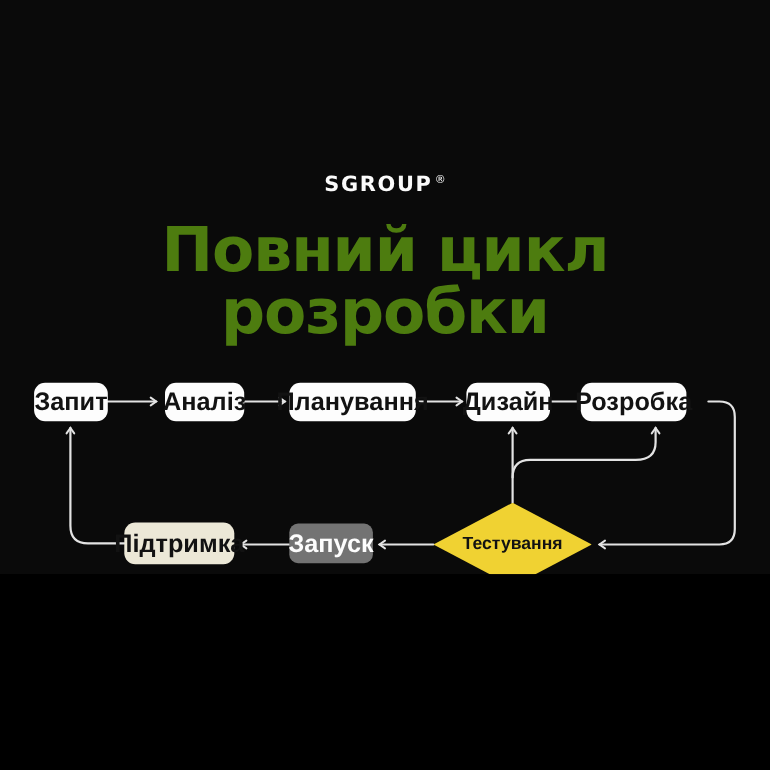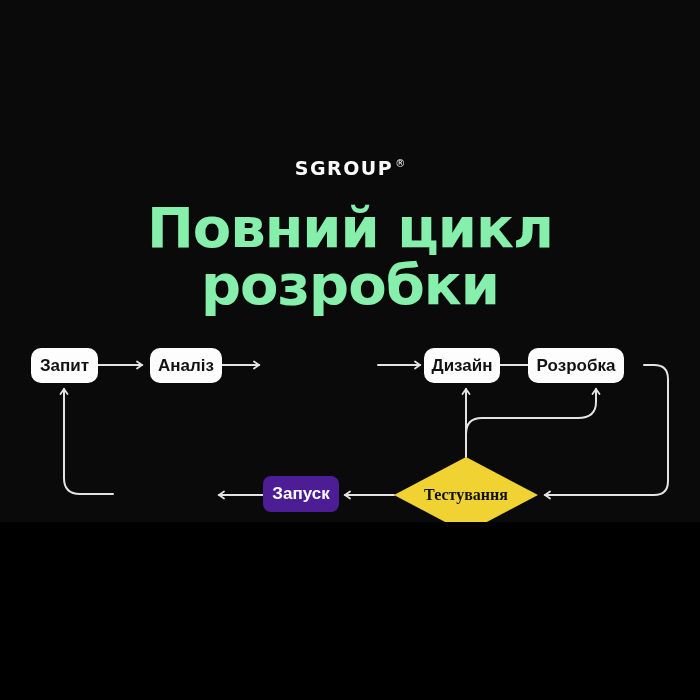--- a/index.html
+++ b/index.html
@@ -23,63 +23,62 @@
     font-size:10px;
     letter-spacing:0;
     vertical-align:8px;
     margin-left:2px;
     font-weight:normal;
   }
   .title{
     position:absolute;top:199px;left:0;width:700px;
     margin:0;
     text-align:center;
-    color:#86efac;
+    color:#4d7c0f;
     font-family:"DejaVu Sans", sans-serif;
     font-weight:bold;
     font-size:56px;
     line-height:57px;
     letter-spacing:-1px;
   }
   .diagram{position:absolute;top:0;left:0;width:700px;height:700px;}
   .connectors{position:absolute;top:0;left:0;}
   .node{
     position:absolute;
     display:flex;align-items:center;justify-content:center;
     background:#fdfdfd;
     color:#121212;
     border-radius:10px;
-    font-size:17px;
+    font-size:23px;
     font-weight:600;
     height:35px;
     white-space:nowrap;
   }
   .n-request{left:31px;top:348px;width:67px;}
   .n-analysis{left:150px;top:348px;width:72px;}
   .n-planning{left:263px;top:348px;width:115px;}
   .n-design{left:424px;top:348px;width:76px;text-align:right;}
   .n-development{left:528px;top:348px;width:96px;}
   .n-support{left:113px;top:475px;width:100px;height:38px;background:#ece8d7;}
-  .n-launch{left:263px;top:476px;width:76px;height:36px;background:#4c1d95;color:#fdfdfd;border-radius:8px;}
+  .n-launch{left:263px;top:476px;width:76px;height:36px;background:#737373;color:#fdfdfd;border-radius:8px;}
   .diamond{
     position:absolute;left:394px;top:457px;width:144px;height:76px;
     display:flex;align-items:center;justify-content:center;
   }
   .diamond-shape{
     position:absolute;inset:0;
     background:#f0d232;
     clip-path:polygon(50% 0, 100% 50%, 50% 100%, 0 50%);
   }
   .diamond-label{
     position:relative;
     color:#121212;
     font-size:16px;
     font-weight:600;
     white-space:nowrap;
-    font-family:Liberation Serif, serif;
   }
 </style>
 </head>
 <body>
 
 <div class="canvas">
 
   <div class="logo">
     <span>SGROUP</span><sup>®</sup>
   </div>
@@ -104,24 +103,26 @@
       <path d="M 644,365 L 654,365 Q 668,365 668,379 L 668,481 Q 668,495 654,495 L 545,495" marker-end="url(#arrow)"></path>
       <path d="M 466,457 L 466,389" marker-end="url(#arrow)"></path>
       <path d="M 466,434 Q 466,418 482,418 L 578,418 Q 596,418 596,402 L 596,389" marker-end="url(#arrow)"></path>
       <path d="M 394,495 L 345,495" marker-end="url(#arrow)"></path>
       <path d="M 263,495 L 219,495" marker-end="url(#arrow)"></path>
       <path d="M 113,494 L 80,494 Q 64,494 64,478 L 64,389" marker-end="url(#arrow)"></path>
     </svg>
 
     <div class="node n-request">Запит</div>
     <div class="node n-analysis">Аналіз</div>
+    <div class="node n-planning">Планування</div>
     <div class="node n-design">Дизайн</div>
     <div class="node n-development">Розробка</div>
 
     <div class="diamond">
       <div class="diamond-shape"></div>
       <span class="diamond-label">Тестування</span>
     </div>
 
     <div class="node n-launch">Запуск</div>
+    <div class="node n-support">Підтримка</div>
 
   </div>
 </div>
 
 </body></html>

